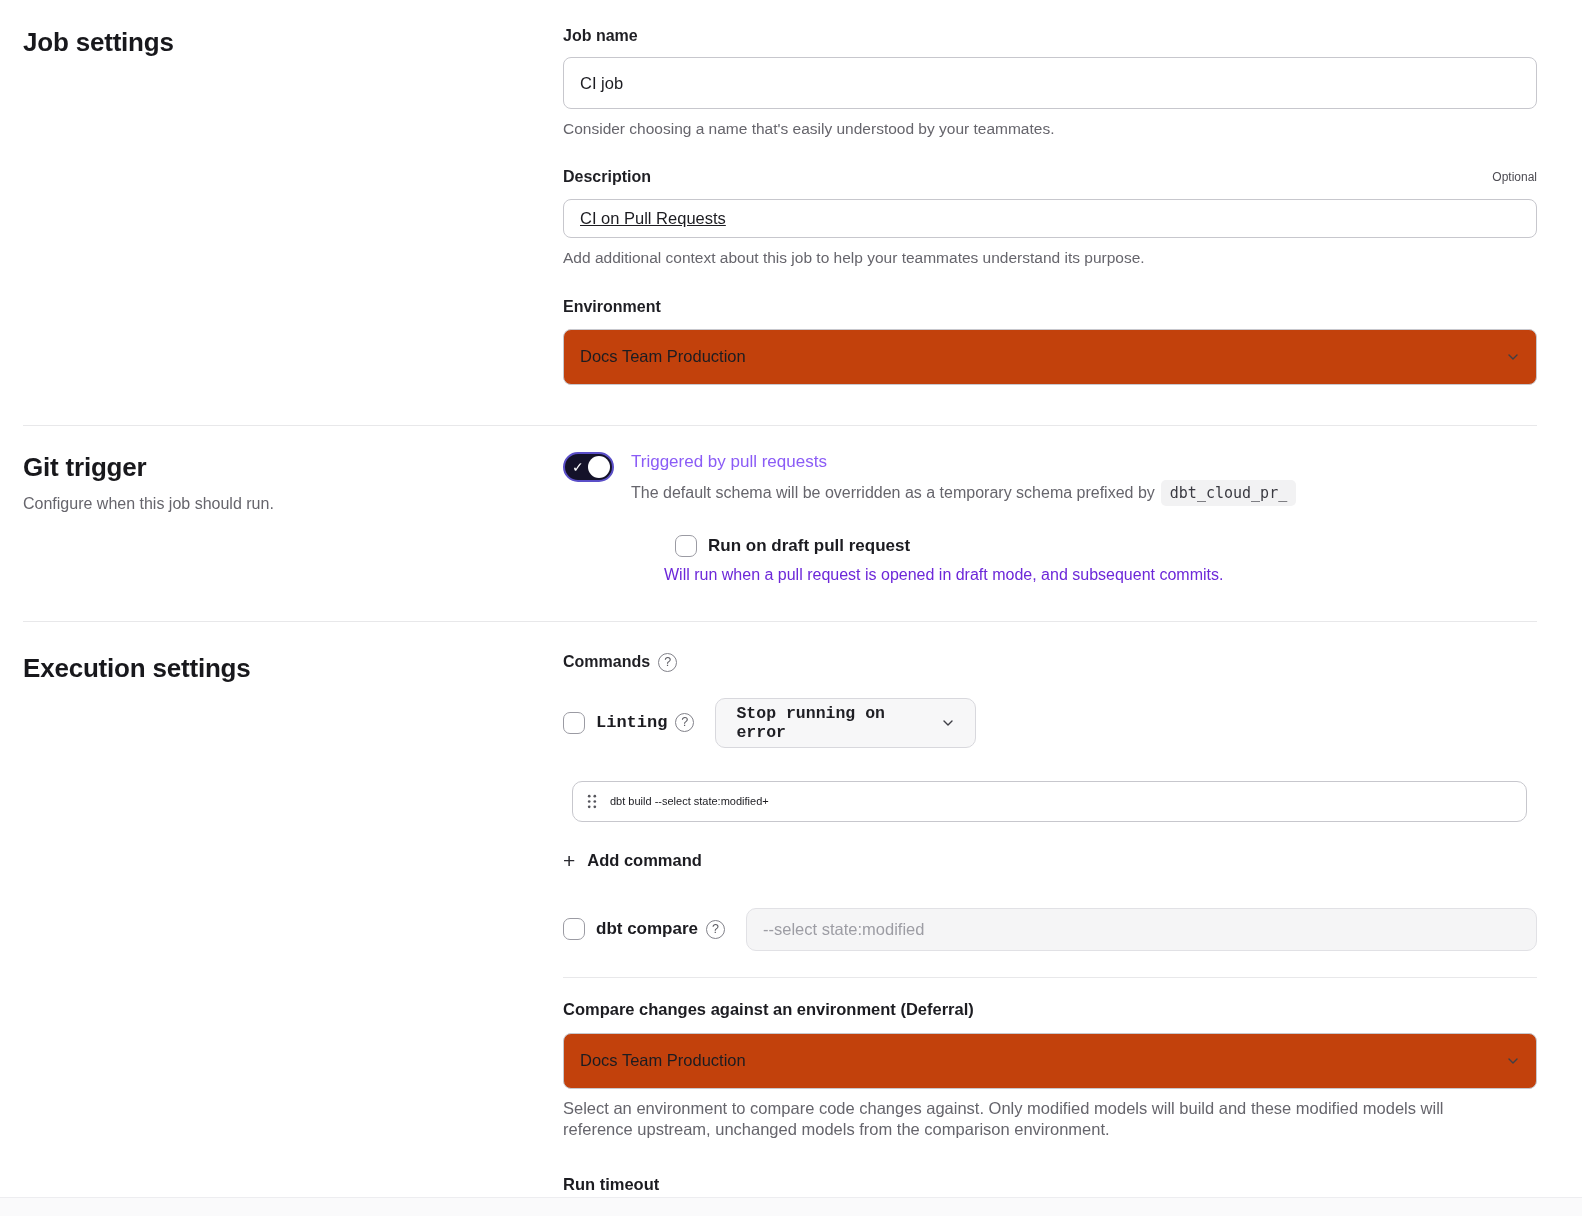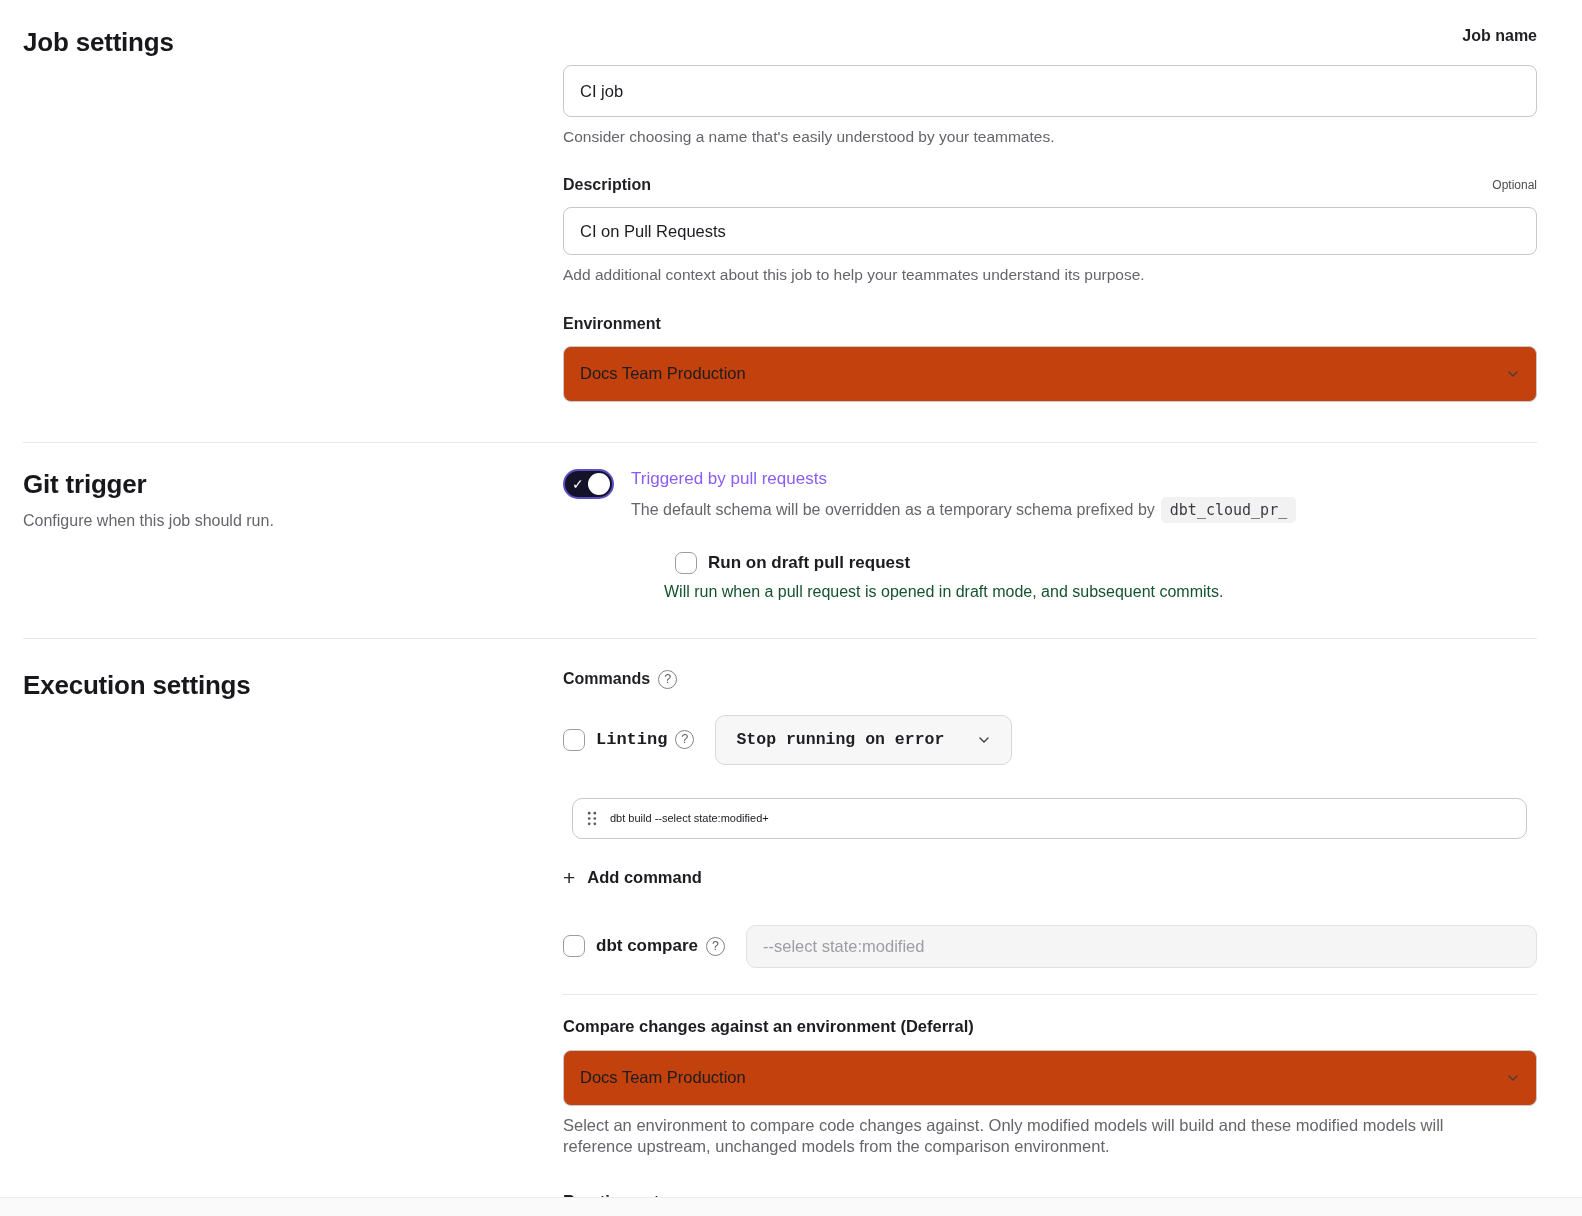--- a/index.html
+++ b/index.html
@@ -69,34 +69,34 @@
 
   
   .checkbox {
     width:22px; height:22px; border:1.5px solid #9b9ba3; border-radius:7px;
     background:#fff; flex:0 0 auto; cursor:pointer;
   }
   .check-row { display:flex; align-items:center;padding-left:44px; }
   .check-label { font-size:17px; font-weight:700; color:#1c1c21; margin-left:11px; }
 
   .draft-block { margin-left:68px; margin-top:29px; }
-  .draft-helper { font-size:16px; color:#14532d; margin-top:9px; margin-left:33px; }
+  .draft-helper { font-size:16px; color:#6d28d9; margin-top:9px; margin-left:33px; }
 
   
   .help-icon {
     display:inline-flex; align-items:center; justify-content:center;
     width:19px; height:19px; border:1.4px solid #82828a; border-radius:50%;
     color:#5c5c63; font-size:12.5px; font-weight:400; margin-left:8px; flex:0 0 auto;
   }
 
   .commands-label-row { display:flex; align-items:center; }
   .linting-row { display:flex; align-items:center; margin-top:26px;font-family:Liberation Mono, monospace; }
   .linting-label { font-size:17px; font-weight:700; margin-left:11px; }
   .mode-select {
-    margin-left:21px; width:297px; height:50px; background:#f7f7f8;
+    margin-left:21px; width:261px; height:50px; background:#f7f7f8;
     border:1px solid #d8d8dd; border-radius:10px; display:flex; align-items:center;
     justify-content:space-between; padding:0 20px; cursor:pointer;
   }
   .mode-select .mode-value { font-size:16.5px; font-weight:600; color:#1f1f24; }
 
   .command-row {
     margin:33px 10px 0 9px; height:41px; border:1px solid #c7c7cd; border-radius:10px;
     display:flex; align-items:center; padding:0 14px; background:#fff;
   }
   .grip { display:inline-flex; color:#55555c; margin-right:13px; cursor:grab; }
@@ -131,31 +131,31 @@
 <body>
 
 <div class="page">
 
   <div class="section sec1 bordered">
     <div>
       <div class="section-title">Job settings</div>
     </div>
     <div>
 
-      <div class="label-row" style="margin-bottom:20px;justify-content:flex-end;">
+      <div class="label-row" style="margin-bottom:12px;">
         <span class="field-label">Job name</span>
       </div>
       <input class="text-input" type="text" value="CI job" style="">
       <div class="helper">Consider choosing a name that's easily understood by your teammates.</div>
 
       <div class="label-row field-gap">
         <span class="field-label">Description</span>
         <span class="optional">Optional</span>
       </div>
-      <input class="text-input" type="text" style="height: 48px;" value="CI on Pull Requests">
+      <input class="text-input" type="text" style="height: 39px; text-decoration: underline;" value="CI on Pull Requests">
       <div class="helper">Add additional context about this job to help your teammates understand its purpose.</div>
 
       <div class="label-row field-gap">
         <span class="field-label">Environment</span>
       </div>
       <div class="select">
         <span class="select-value">Docs Team Production</span>
         <span class="chev">
           <svg viewBox="0 0 14 14" fill="none" stroke="#3f3f46" stroke-width="1.4" stroke-linecap="round" stroke-linejoin="round">
               <path d="M3 5l4 4 4-4"></path>

